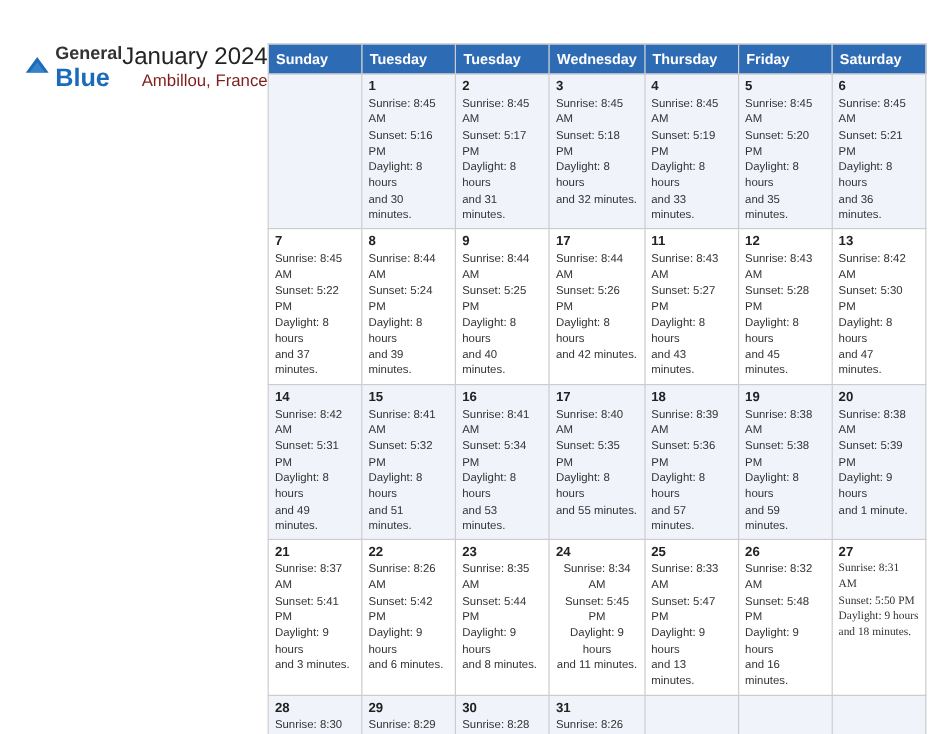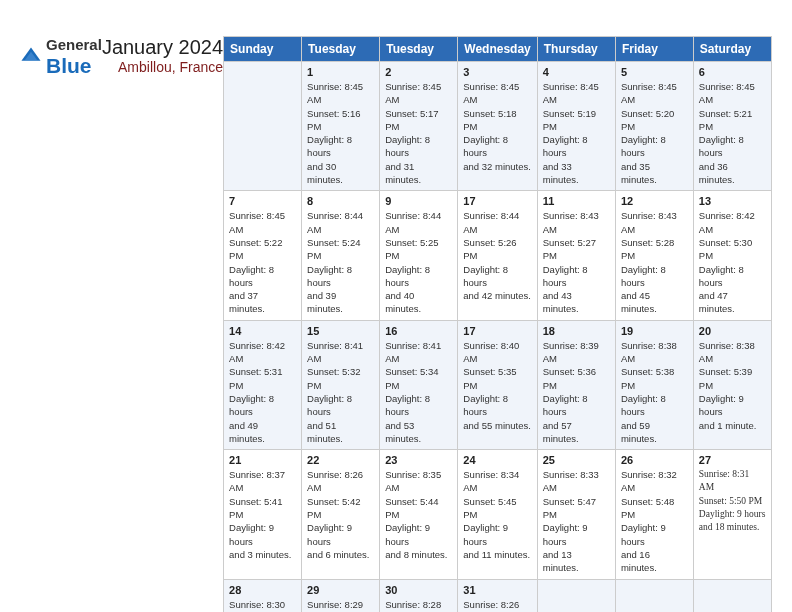--- a/index.html
+++ b/index.html
@@ -282,21 +282,21 @@
           </td>
           <td>
             <span class="day-num">23</span>
             <div class="day-info" style="white-space: pre-line;">Sunrise: 8:35 AM
 Sunset: 5:44 PM
 Daylight: 9 hours
 and 8 minutes.</div>
           </td>
           <td>
             <span class="day-num">24</span>
-            <div class="day-info" style="white-space: pre-line;">Sunrise: 8:34 AM
+            <div class="day-info" style="white-space: pre-line; text-align: center;">Sunrise: 8:34 AM
 Sunset: 5:45 PM
 Daylight: 9 hours
 and 11 minutes.</div>
           </td>
           <td>
             <span class="day-num">25</span>
             <div class="day-info" style="white-space: pre-line;">Sunrise: 8:33 AM
 Sunset: 5:47 PM
 Daylight: 9 hours
 and 13 minutes.</div>

